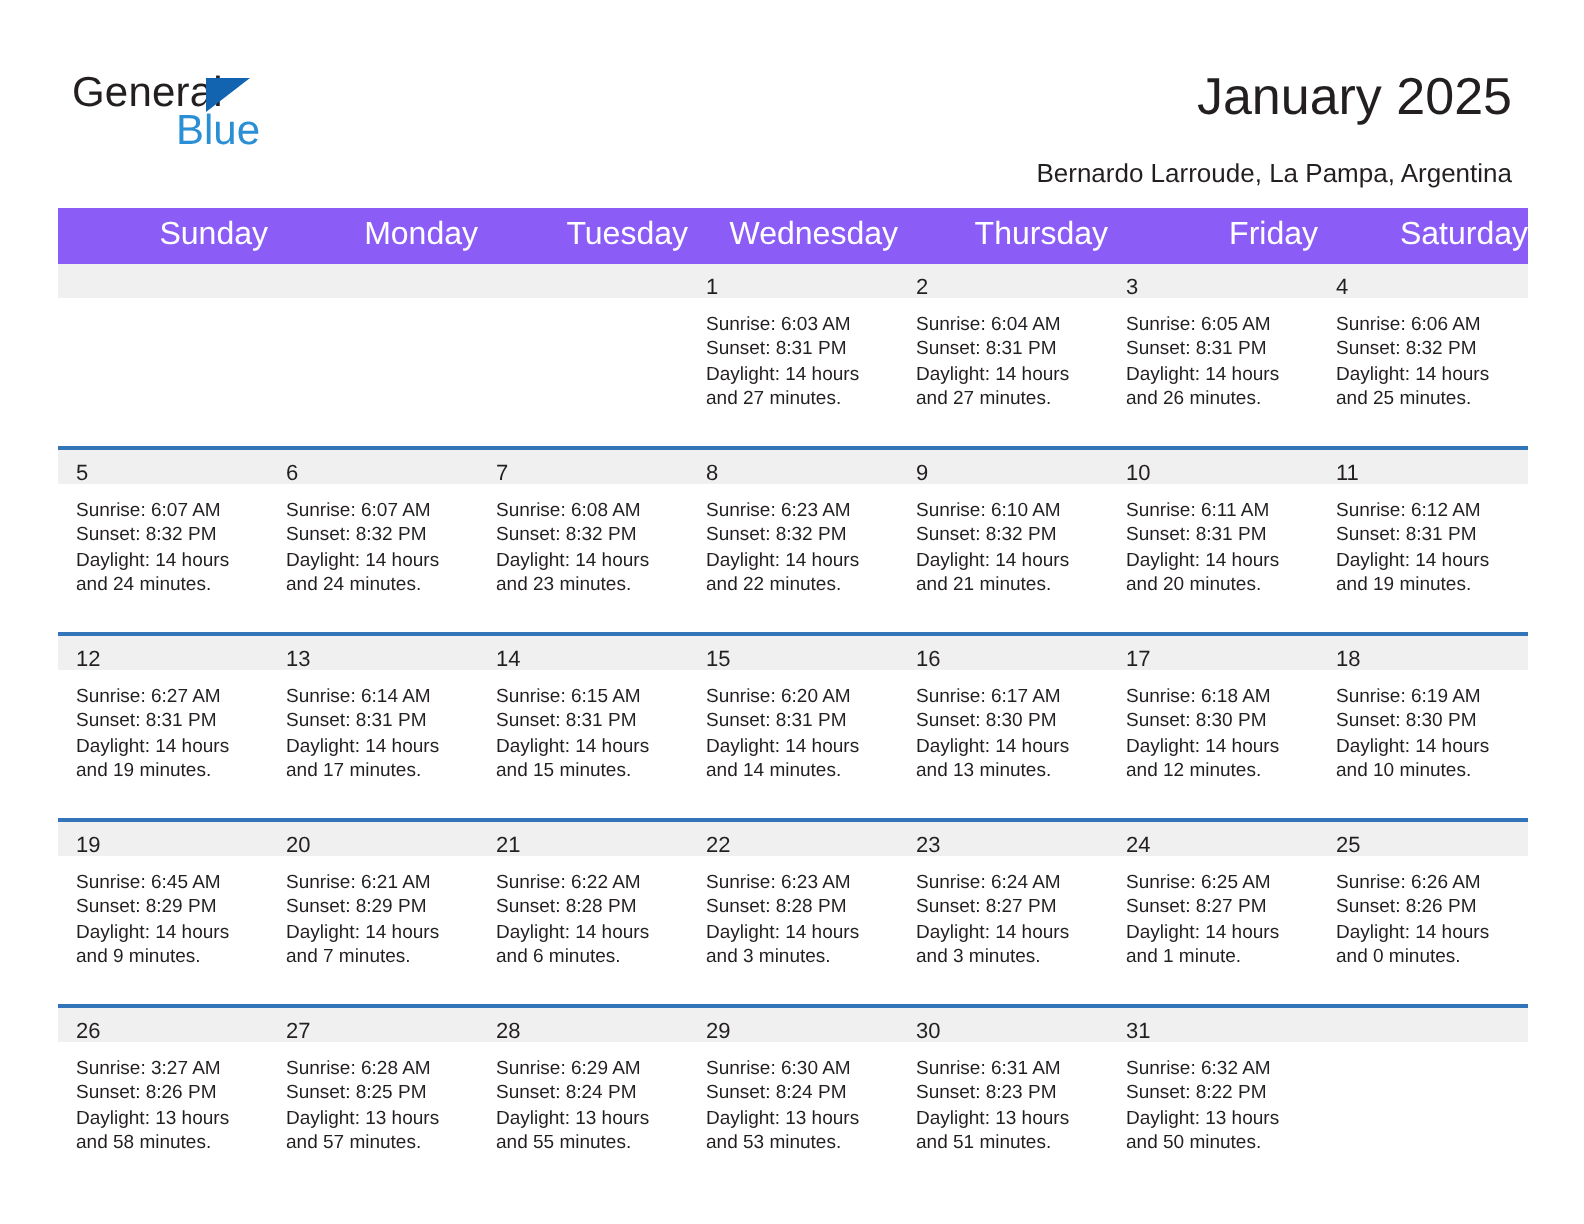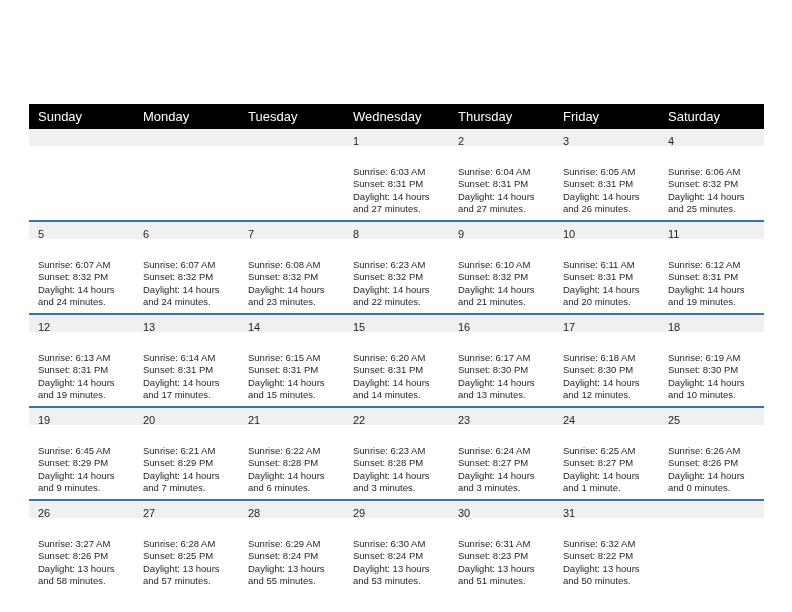--- a/index.html
+++ b/index.html
@@ -90,25 +90,25 @@
     width: 735px;
   }
   table.cal {
     border-collapse: collapse;
     table-layout: fixed;
     width: 735px;
   }
   table.cal col { width: 105px; }
 
   thead th {
-    background: #000000;
+    background: #8b5cf6;
     color: #ffffff;
-    font-size: 13px;
+    font-size: 16px;
     font-weight: normal;
-    text-align: left;
+    text-align: right;
     padding: 5px 0 5px 9px;
     height: 12px;
     border: none;
   }
 
   tbody td {
     vertical-align: top;
     padding: 0;
     height: 91px;
     border-top: 2px solid #3275b8;
@@ -121,37 +121,46 @@
     height: 17px;
     padding: 2px 0 1px 9px;
     box-sizing: border-box;
   }
   .daynum {
     font-size: 11px;
     color: #231f20;
     line-height: 13px;
   }
   .cell-body {
-    padding: 20px 6px 0 9px;
+    padding: 8px 6px 0 9px;
   }
   .cell-line {
     font-size: 9.5px;
     line-height: 12.3px;
     color: #231f20;
     white-space: nowrap;
   }
   .empty .daynum-band {
     background: #f0f0f0;
   }
 </style>
 </head>
 <body>
 
 <div class="page">
 
+  <div class="header">
+    <div class="logo">
+      <span class="logo-general">General</span>
+      <span class="logo-triangle"></span>
+      <span class="logo-blue">Blue</span>
+    </div>
+    <div class="title">January 2025</div>
+    <div class="subtitle">Bernardo Larroude, La Pampa, Argentina</div>
+  </div>
 
   <div class="calendar">
     <table class="cal">
       <colgroup>
         <col>
           <col>
           <col>
           <col>
           <col>
           <col>
@@ -281,21 +290,21 @@
                 <div class="cell-line">Sunset: 8:31 PM</div>
                 <div class="cell-line">Daylight: 14 hours</div>
                 <div class="cell-line">and 19 minutes.</div>
               </div>
             </td>
           </tr>
           <tr>
             <td>
               <div class="daynum-band"><span class="daynum">12</span></div>
               <div class="cell-body">
-                <div class="cell-line">Sunrise: 6:13 AM</div>
+                <div class="cell-line">Sunrise: 6:27 AM</div>
                 <div class="cell-line">Sunset: 8:31 PM</div>
                 <div class="cell-line">Daylight: 14 hours</div>
                 <div class="cell-line">and 19 minutes.</div>
               </div>
             </td>
             <td>
               <div class="daynum-band"><span class="daynum">13</span></div>
               <div class="cell-body">
                 <div class="cell-line">Sunrise: 6:14 AM</div>
                 <div class="cell-line">Sunset: 8:31 PM</div>

